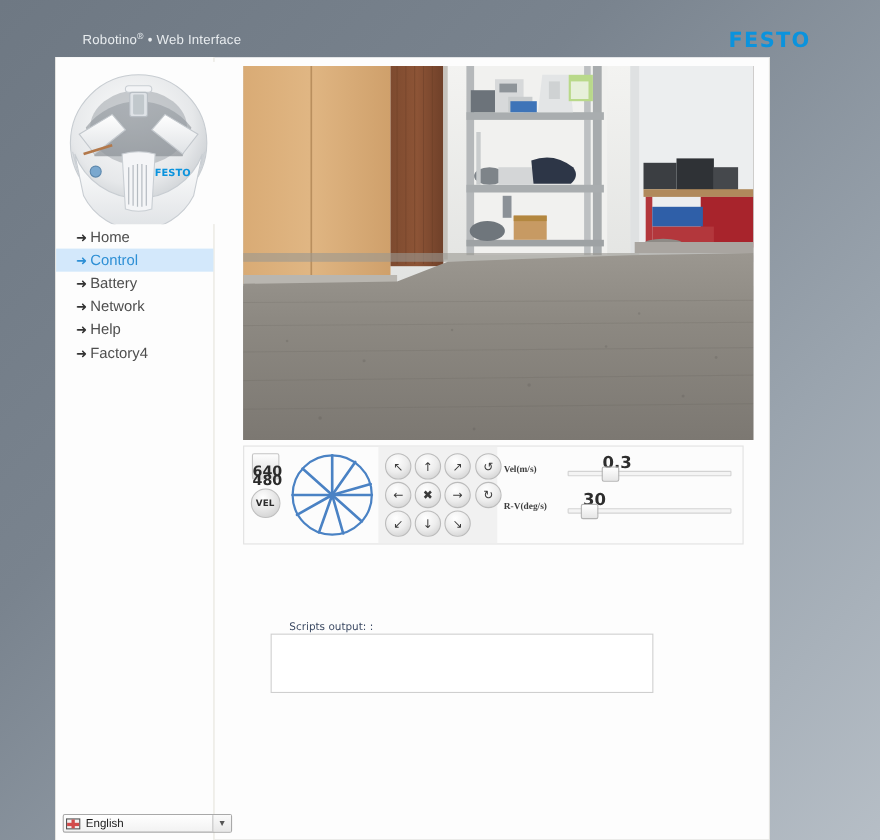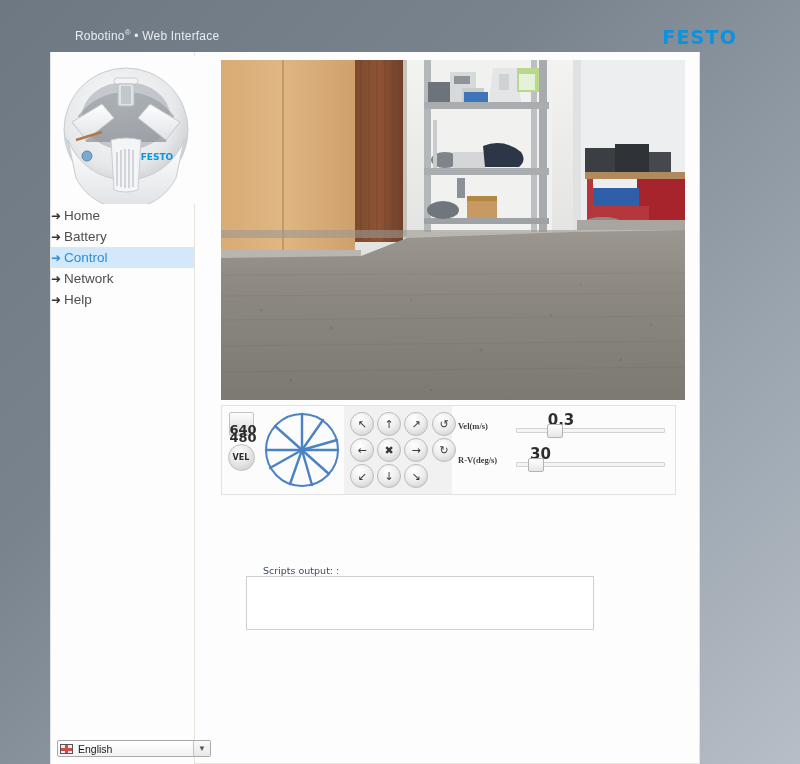--- a/index.html
+++ b/index.html
@@ -71,20 +71,21 @@
 
   #nav {
     position: absolute;
     left: 0; top: 153px;
     width: 143px;
   }
   .nav-item {
     display: block;
     height: 21px;
     line-height: 21px;
+    padding-left: 18px;
     font-size: 13.5px;
     color: #4e4e4e;
     white-space: nowrap;
     position: relative;
     cursor: pointer;
   }
   .nav-item .arrow {
     display: inline-block;
     width: 13px;
     color: #333;
@@ -358,31 +359,34 @@
         <circle cx="31" cy="100" r="5" fill="#7aa8cf" stroke="#5d88ad"></circle>
 
         <text x="101" y="104" font-family="DejaVu Sans, sans-serif" font-size="9" font-weight="bold" fill="#0b93dd" text-anchor="middle">FESTO</text>
       </svg>
     </div>
 
     <nav id="nav">
       <div class="nav-item">
         <span class="arrow">➜</span><span>Home</span>
       </div>
+      <div class="nav-item active">
+        <span class="arrow">➜</span><span>Control</span>
+      </div>
       <div class="nav-item">
         <span class="arrow">➜</span><span>Battery</span>
       </div>
-      <div class="nav-item active">
-        <span class="arrow">➜</span><span>Control</span>
-      </div>
       <div class="nav-item">
         <span class="arrow">➜</span><span>Network</span>
       </div>
       <div class="nav-item">
         <span class="arrow">➜</span><span>Help</span>
+      </div>
+      <div class="nav-item">
+        <span class="arrow">➜</span><span>Factory4</span>
       </div>
     </nav>
 
     <div id="lang-select">
       <span id="lang-flag"></span>
       <span id="lang-label">English</span>
       <span id="lang-caret">▼</span>
     </div>
   </div>
 

